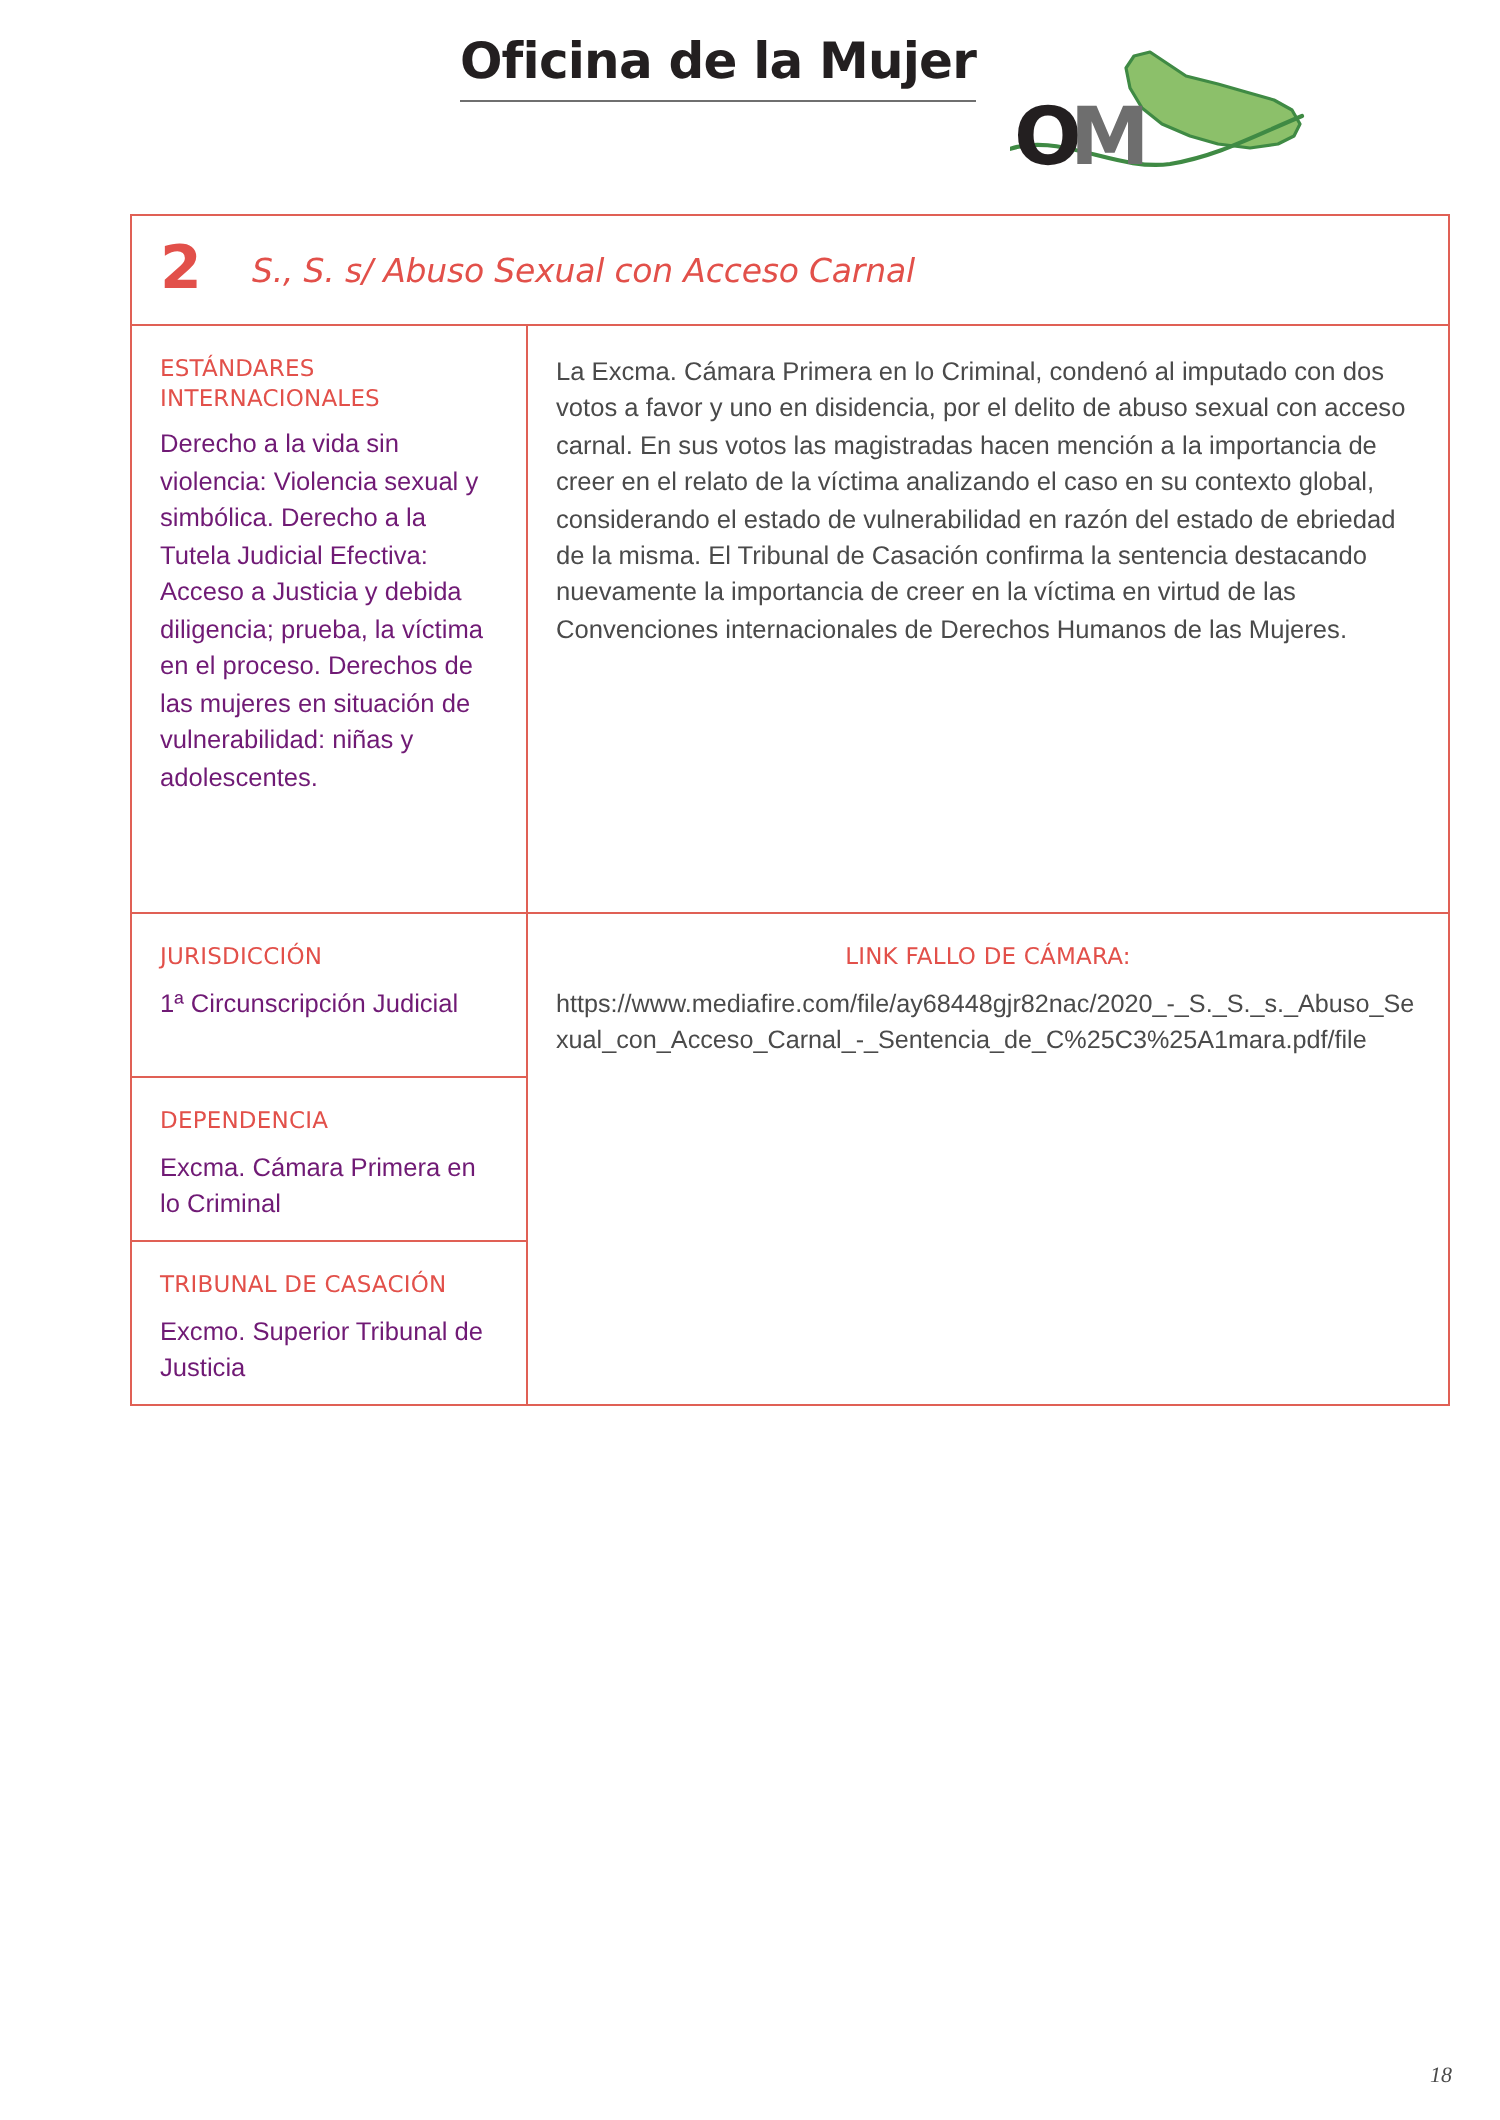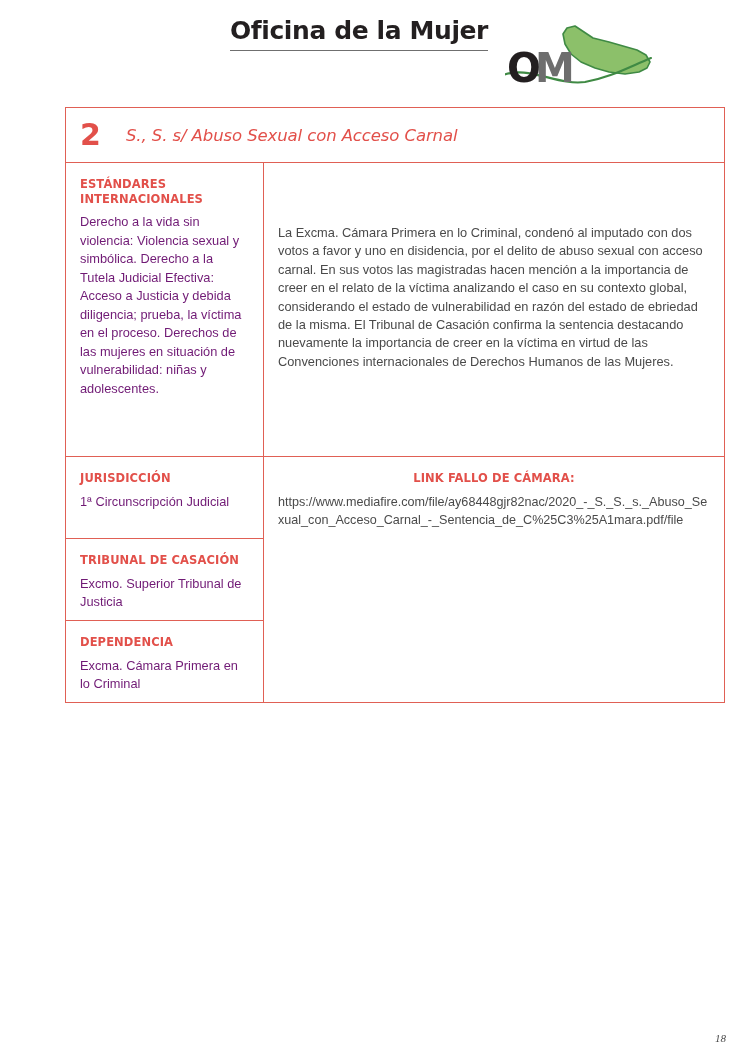--- a/index.html
+++ b/index.html
@@ -116,21 +116,21 @@
   .cell {
     padding: 14px 14px 14px 14px;
     box-sizing: border-box;
   }
   .cell + .cell {
     border-top: 1.3px solid #e06055;
   }
 
   .label {
     font-family: "DejaVu Sans", sans-serif;
-    font-weight: bold;
+    font-weight: normal;
     font-size: 11.5px;
     color: #e2504a;
     letter-spacing: 0.1px;
     line-height: 14.5px;
     margin-bottom: 7px;
   }
   .label.center { text-align: center; }
 
   .value {
     font-size: 12.8px;
@@ -146,21 +146,20 @@
 
   .cell-summary { height: 293px; }
   .cell-link-camara { height: 110px; }
   .cell-link-stj { height: 136px; }
 
   .summary-text {
     font-size: 12.8px;
     line-height: 18.4px;
     color: #4a4a4a;
     text-align: left;
-    margin-top: 47px;
   }
   .url {
     font-size: 12.6px;
     line-height: 18.5px;
     color: #4a4a4a;
     word-break: break-all;
     overflow-wrap: anywhere;
   }
 
   
@@ -212,30 +211,30 @@
       <div class="cell cell-standards">
         <div class="label">ESTÁNDARES INTERNACIONALES</div>
         <div class="value">Derecho a la vida sin violencia: Violencia sexual y simbólica. Derecho a la Tutela Judicial Efectiva: Acceso a Justicia y debida diligencia; prueba, la víctima en el proceso. Derechos de las mujeres en situación de vulnerabilidad: niñas y adolescentes.</div>
       </div>
 
       <div class="cell cell-jurisdiction">
         <div class="label">JURISDICCIÓN</div>
         <div class="value">1ª Circunscripción Judicial</div>
       </div>
 
+      <div class="cell cell-dependency">
+        <div class="label">DEPENDENCIA</div>
+        <div class="value">Excma. Cámara Primera en lo Criminal</div>
+      </div>
+
       <div class="cell cell-court">
         <div class="label">TRIBUNAL DE CASACIÓN</div>
         <div class="value">Excmo. Superior Tribunal de Justicia</div>
       </div>
 
-      <div class="cell cell-dependency">
-        <div class="label">DEPENDENCIA</div>
-        <div class="value">Excma. Cámara Primera en lo Criminal</div>
-      </div>
-
     </div>
 
     <div class="col-right">
 
       <div class="cell cell-summary">
         <div class="summary-text">La Excma. Cámara Primera en lo Criminal, condenó al imputado con dos votos a favor y uno en disidencia, por el delito de abuso sexual con acceso carnal. En sus votos las magistradas hacen mención a la importancia de creer en el relato de la víctima analizando el caso en su contexto global, considerando el estado de vulnerabilidad en razón del estado de ebriedad de la misma. El Tribunal de Casación confirma la sentencia destacando nuevamente la importancia de creer en la víctima en virtud de las Convenciones internacionales de Derechos Humanos de las Mujeres.</div>
       </div>
 
       <div class="cell cell-link-camara">
         <div class="label center">LINK FALLO DE CÁMARA:</div>

